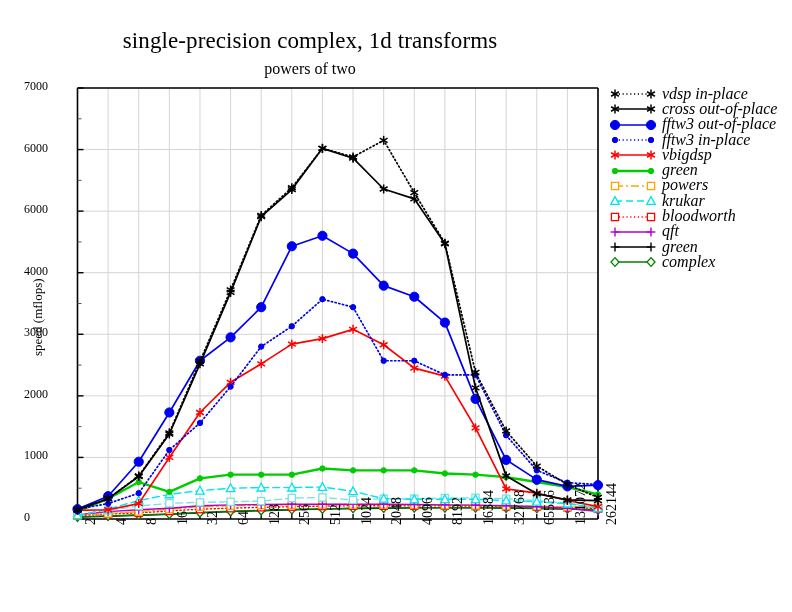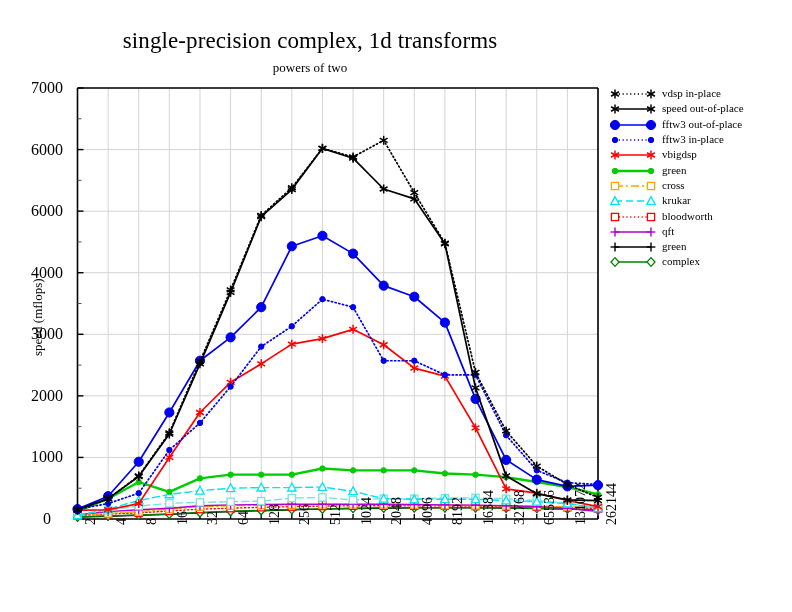--- a/index.html
+++ b/index.html
@@ -2,31 +2,31 @@
 <html><head>
 <meta charset="utf-8">
 <style>
   html,body{margin:0;padding:0;background:#ffffff;}
   body{width:792px;height:612px;position:relative;overflow:hidden;
        font-family:"Liberation Serif", serif; color:#000;}
   #chart-root{position:absolute;left:10px;top:0;width:792px;height:612px;}
   .title{position:absolute;left:0;top:28px;width:600px;text-align:center;
          font-size:23px;letter-spacing:.1px;}
   .subtitle{position:absolute;left:0;top:60px;width:600px;text-align:center;
-            font-size:13px;}
+            font-size:16px;}
   .ylabel{position:absolute;font-size:13px;
           transform:rotate(-90deg);transform-origin:0 0;white-space:nowrap;}
-  .ytick{position:absolute;font-size:16px;text-align:center;width:46px;}
+  .ytick{position:absolute;font-size:12px;text-align:left;width:46px;}
   .xtick{position:absolute;font-size:14px;white-space:nowrap;
          transform:rotate(-90deg);transform-origin:0 0;}
   .legend{position:absolute;left:600px;top:86px;width:190px;}
   .legend-row{height:15.3px;display:flex;align-items:center;}
   .legend-key{width:46px;height:15px;flex:none;position:relative;}
   .legend-key svg{position:absolute;left:0;top:0;}
-  .legend-label{font-size:11px;padding-left:6px;line-height:1;}
+  .legend-label{font-size:16px;padding-left:6px;line-height:1;font-style:italic;}
   svg{display:block;}
 </style>
 </head>
 <body>
 
 <div id="chart-root">
 
   <div class="title">single-precision complex, 1d transforms</div>
   <div class="subtitle">powers of two</div>
 
@@ -572,21 +572,21 @@
               <line x1="5" y1="8" x2="41" y2="8" stroke="#000000" stroke-width="1.7"></line>
               <line x1="5" y1="3.5" x2="5" y2="12.5" stroke="#000000" stroke-width="1.5"></line>
               <line x1="1.085" y1="5.75" x2="8.915" y2="10.25" stroke="#000000" stroke-width="1.5"></line>
               <line x1="1.085" y1="10.25" x2="8.915" y2="5.75" stroke="#000000" stroke-width="1.5"></line>
               <line x1="41" y1="3.5" x2="41" y2="12.5" stroke="#000000" stroke-width="1.5"></line>
               <line x1="37.085" y1="5.75" x2="44.915" y2="10.25" stroke="#000000" stroke-width="1.5"></line>
               <line x1="37.085" y1="10.25" x2="44.915" y2="5.75" stroke="#000000" stroke-width="1.5"></line>
             </g>
           </svg>
         </div>
-        <div class="legend-label">speed out-of-place</div>
+        <div class="legend-label">cross out-of-place</div>
       </div>
       <div class="legend-row">
         <div class="legend-key">
           <svg width="46" height="15">
             <g>
               <line x1="5" y1="8" x2="41" y2="8" stroke="#0000ee" stroke-width="1.7"></line>
               <circle cx="5" cy="8" r="4.6" fill="#0000ee" stroke="#0000ee" stroke-width="1"></circle>
               <circle cx="41" cy="8" r="4.6" fill="#0000ee" stroke="#0000ee" stroke-width="1"></circle>
             </g>
           </svg>
@@ -636,21 +636,21 @@
       <div class="legend-row">
         <div class="legend-key">
           <svg width="46" height="15">
             <g>
               <line x1="5" y1="8" x2="41" y2="8" stroke="#ffa500" stroke-width="1.4" stroke-dasharray="8,3,2,3"></line>
               <rect x="1.4" y="4.4" width="7.2" height="7.2" fill="#fff" stroke="#ffa500" stroke-width="1.3"></rect>
               <rect x="37.4" y="4.4" width="7.2" height="7.2" fill="#fff" stroke="#ffa500" stroke-width="1.3"></rect>
             </g>
           </svg>
         </div>
-        <div class="legend-label">cross</div>
+        <div class="legend-label">powers</div>
       </div>
       <div class="legend-row">
         <div class="legend-key">
           <svg width="46" height="15">
             <g>
               <line x1="5" y1="8" x2="41" y2="8" stroke="#00e5ee" stroke-width="1.4" stroke-dasharray="7,4"></line>
               <polygon points="5,3.5999999999999996 0.7999999999999998,11.4 9.2,11.4" fill="#fff" stroke="#00e5ee" stroke-width="1.3"></polygon>
               <polygon points="41,3.5999999999999996 36.8,11.4 45.2,11.4" fill="#fff" stroke="#00e5ee" stroke-width="1.3"></polygon>
             </g>
           </svg>

